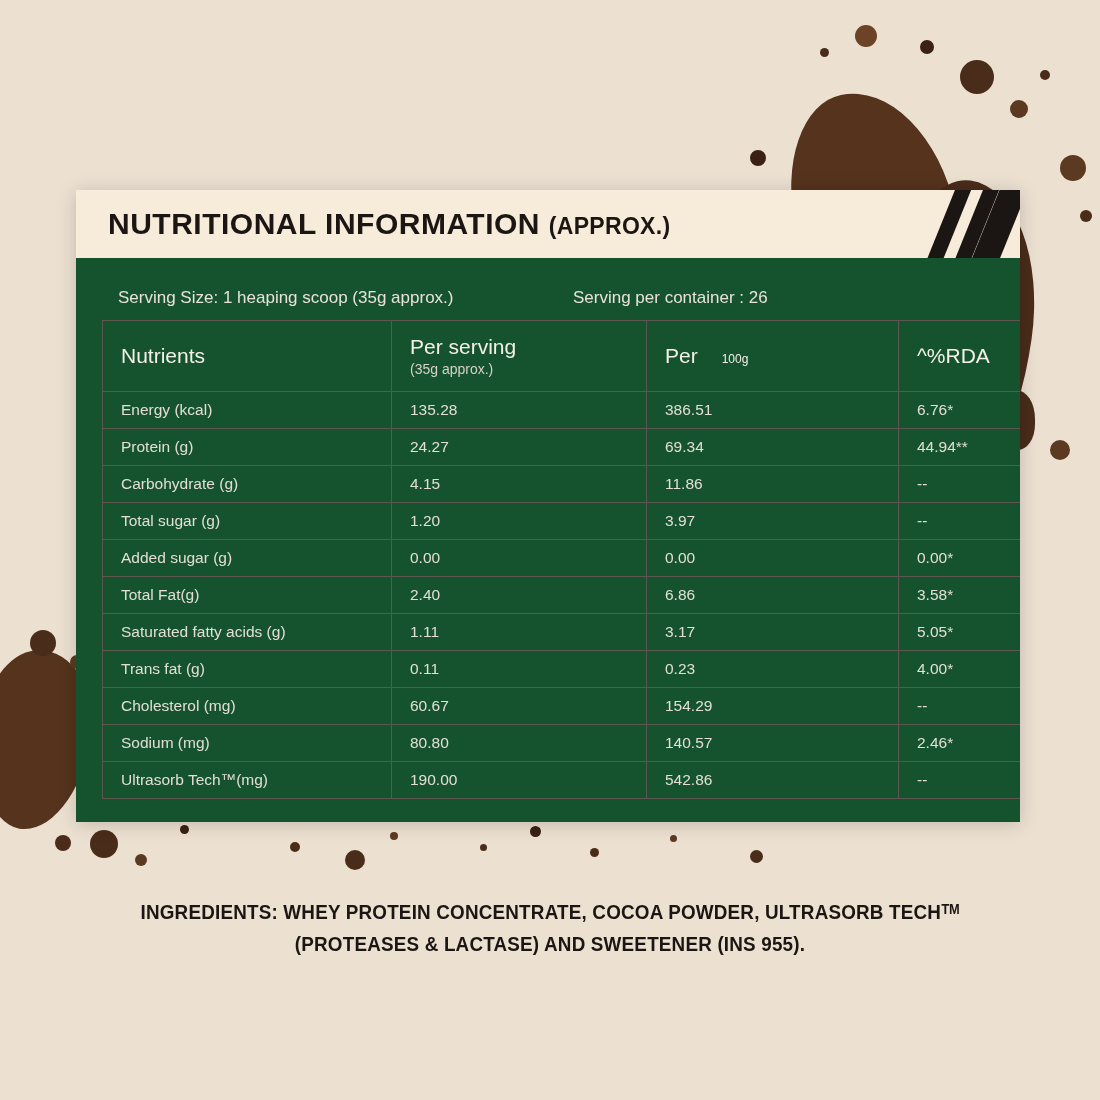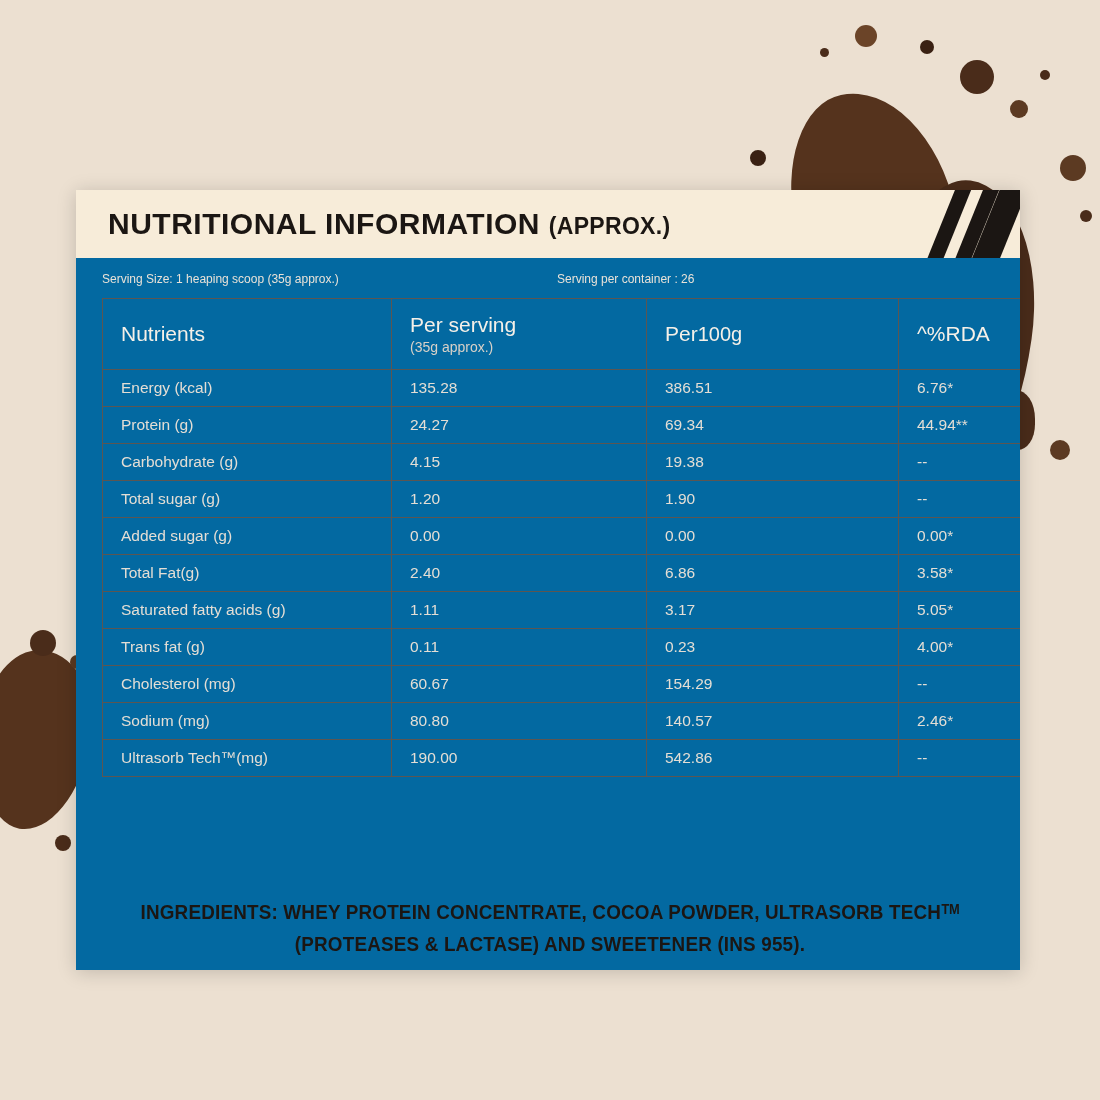--- a/index.html
+++ b/index.html
@@ -43,22 +43,22 @@
     background: #55331d;
     border-radius: 45% 55% 50% 50% / 40% 45% 55% 60%;
   }
 
   
   .card {
     position: absolute;
     left: 76px;
     top: 190px;
     width: 944px;
-    height: 780px;
-    background: #0369a1;
+    height: 632px;
+    background: #14532d;
     box-shadow: 0 2px 18px rgba(0,0,0,0.18);
     overflow: hidden;
   }
   .card-header {
     position: relative;
     height: 68px;
     background: #f7ecd9;
     display: flex;
     align-items: center;
     padding-left: 32px;
@@ -92,23 +92,24 @@
     background: #1b1613;
     transform: rotate(22deg);
   }
   .header-stripes span:nth-child(1) { right: 64px; }
   .header-stripes span:nth-child(2) { right: 36px; }
   .header-stripes span:nth-child(3) { right: 8px; width: 26px; }
 
   .serving-row {
     display: flex;
     color: #e9e2d8;
-    font-size: 12px;
-    padding: 14px 0 12px 26px;
+    font-size: 17px;
+    padding: 14px 0 12px 42px;
     box-sizing: border-box;
+    margin-top: 16px;
   }
   .serving-row .s1 { width: 455px; }
   .serving-row .s2 { }
 
   table.nutri {
     border-collapse: collapse;
     margin: 0 26px;
     width: 892px;
     color: #efe9e0;
     font-size: 15.5px;
@@ -126,21 +127,22 @@
     font-size: 21px;
     color: #f5f0e8;
   }
   table.nutri thead th .sub {
     display: block;
     font-size: 14px;
     color: #d8d1c8;
     margin-top: 2px;
   }
   table.nutri thead th .unit {
-    font-size: 20px;
+    font-size: 12px;
+    margin-left: 24px;
   }
   table.nutri tbody td {
     height: 36px;
     color: #e4ded5;
   }
   .col-nutrient { width: 252px; }
   .col-serving  { width: 218px; }
   .col-100g     { width: 215px; }
   .col-rda      { width: 207px; }
 
@@ -257,27 +259,27 @@
       </tr>
       <tr>
         <td>Protein (g)</td>
         <td>24.27</td>
         <td>69.34</td>
         <td>44.94**</td>
       </tr>
       <tr>
         <td>Carbohydrate (g)</td>
         <td>4.15</td>
-        <td>19.38</td>
+        <td>11.86</td>
         <td>--</td>
       </tr>
       <tr>
         <td>Total sugar (g)</td>
         <td>1.20</td>
-        <td>1.90</td>
+        <td>3.97</td>
         <td>--</td>
       </tr>
       <tr>
         <td>Added sugar (g)</td>
         <td>0.00</td>
         <td>0.00</td>
         <td>0.00*</td>
       </tr>
       <tr>
         <td>Total Fat(g)</td>

